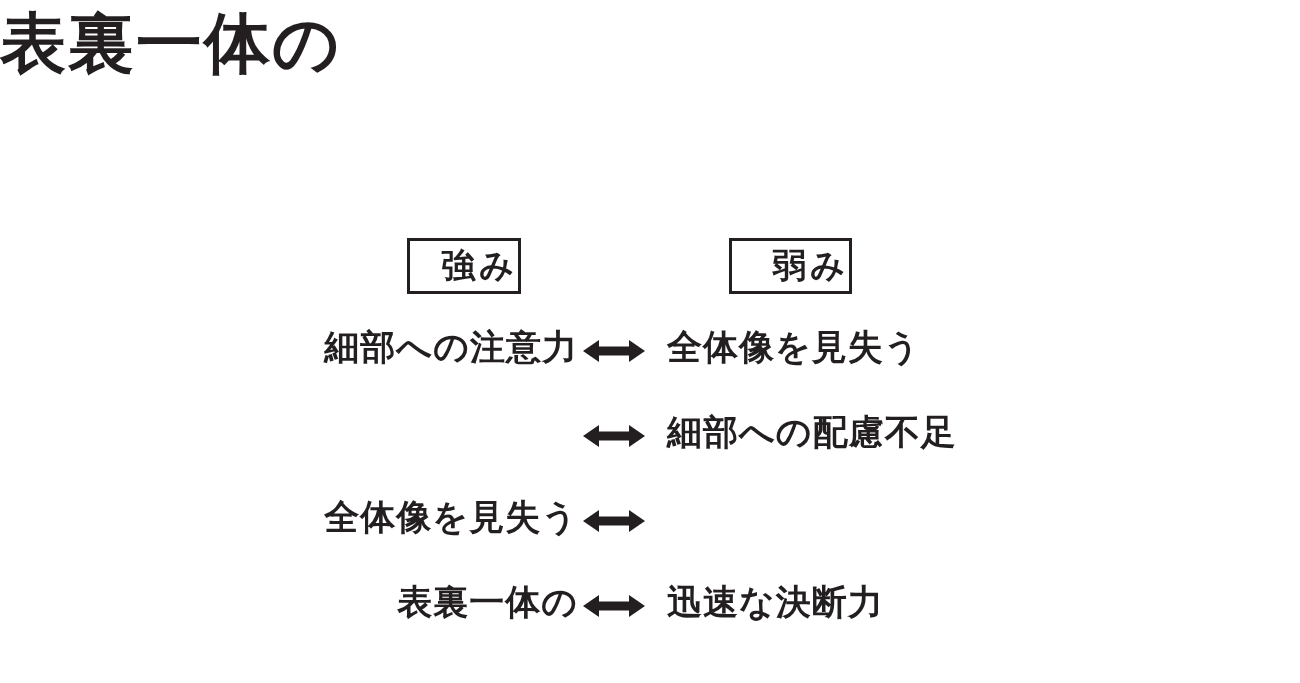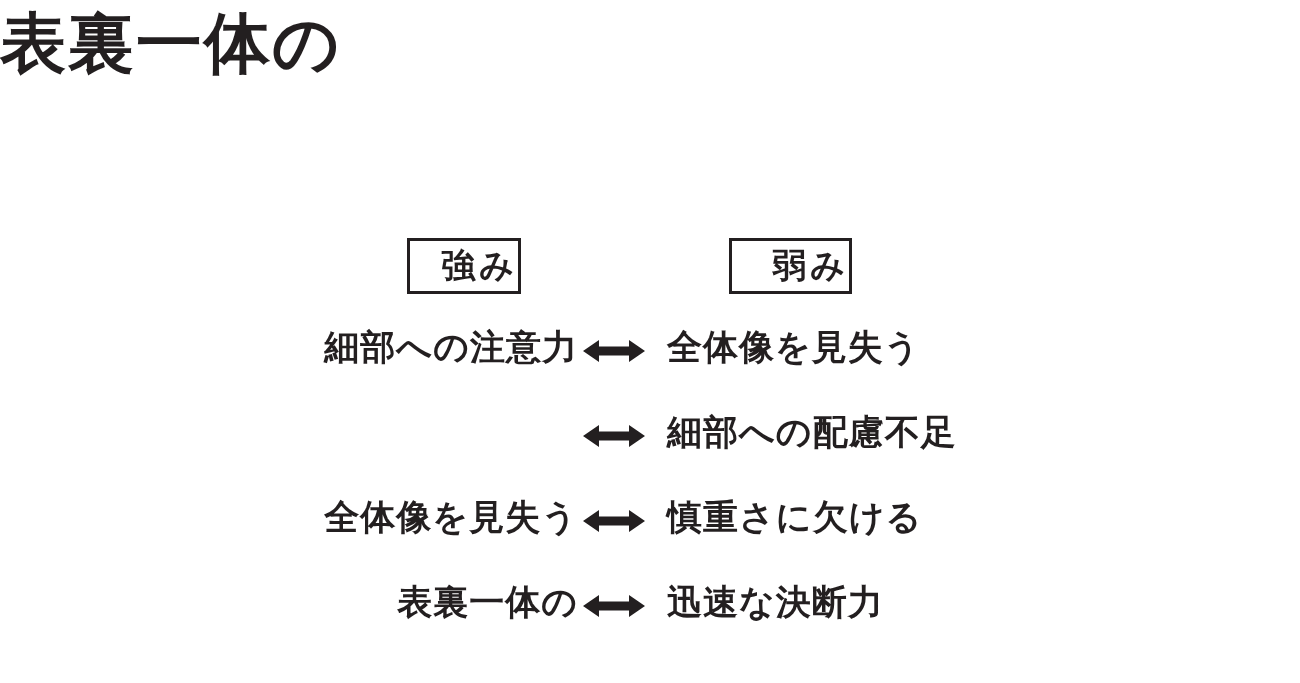--- a/index.html
+++ b/index.html
@@ -118,21 +118,20 @@
     <div class="cell right">細部への配慮不足</div>
   </div>
 
   <div class="row r2">
     <div class="cell left">全体像を見失う</div>
     <div class="arrow">
       <svg viewBox="0 0 62 26" xmlns="http://www.w3.org/2000/svg">
           <polygon fill="#231f20" points="0,13 16,2 16,8.5 46,8.5 46,2 62,13 46,24 46,17.5 16,17.5 16,24"></polygon>
         </svg>
     </div>
-    <div class="cell right">慎重さに欠ける</div>
   </div>
 
   <div class="row r3">
     <div class="cell left">表裏一体の</div>
     <div class="arrow">
       <svg viewBox="0 0 62 26" xmlns="http://www.w3.org/2000/svg">
           <polygon fill="#231f20" points="0,13 16,2 16,8.5 46,8.5 46,2 62,13 46,24 46,17.5 16,17.5 16,24"></polygon>
         </svg>
     </div>
     <div class="cell right">迅速な決断力</div>

